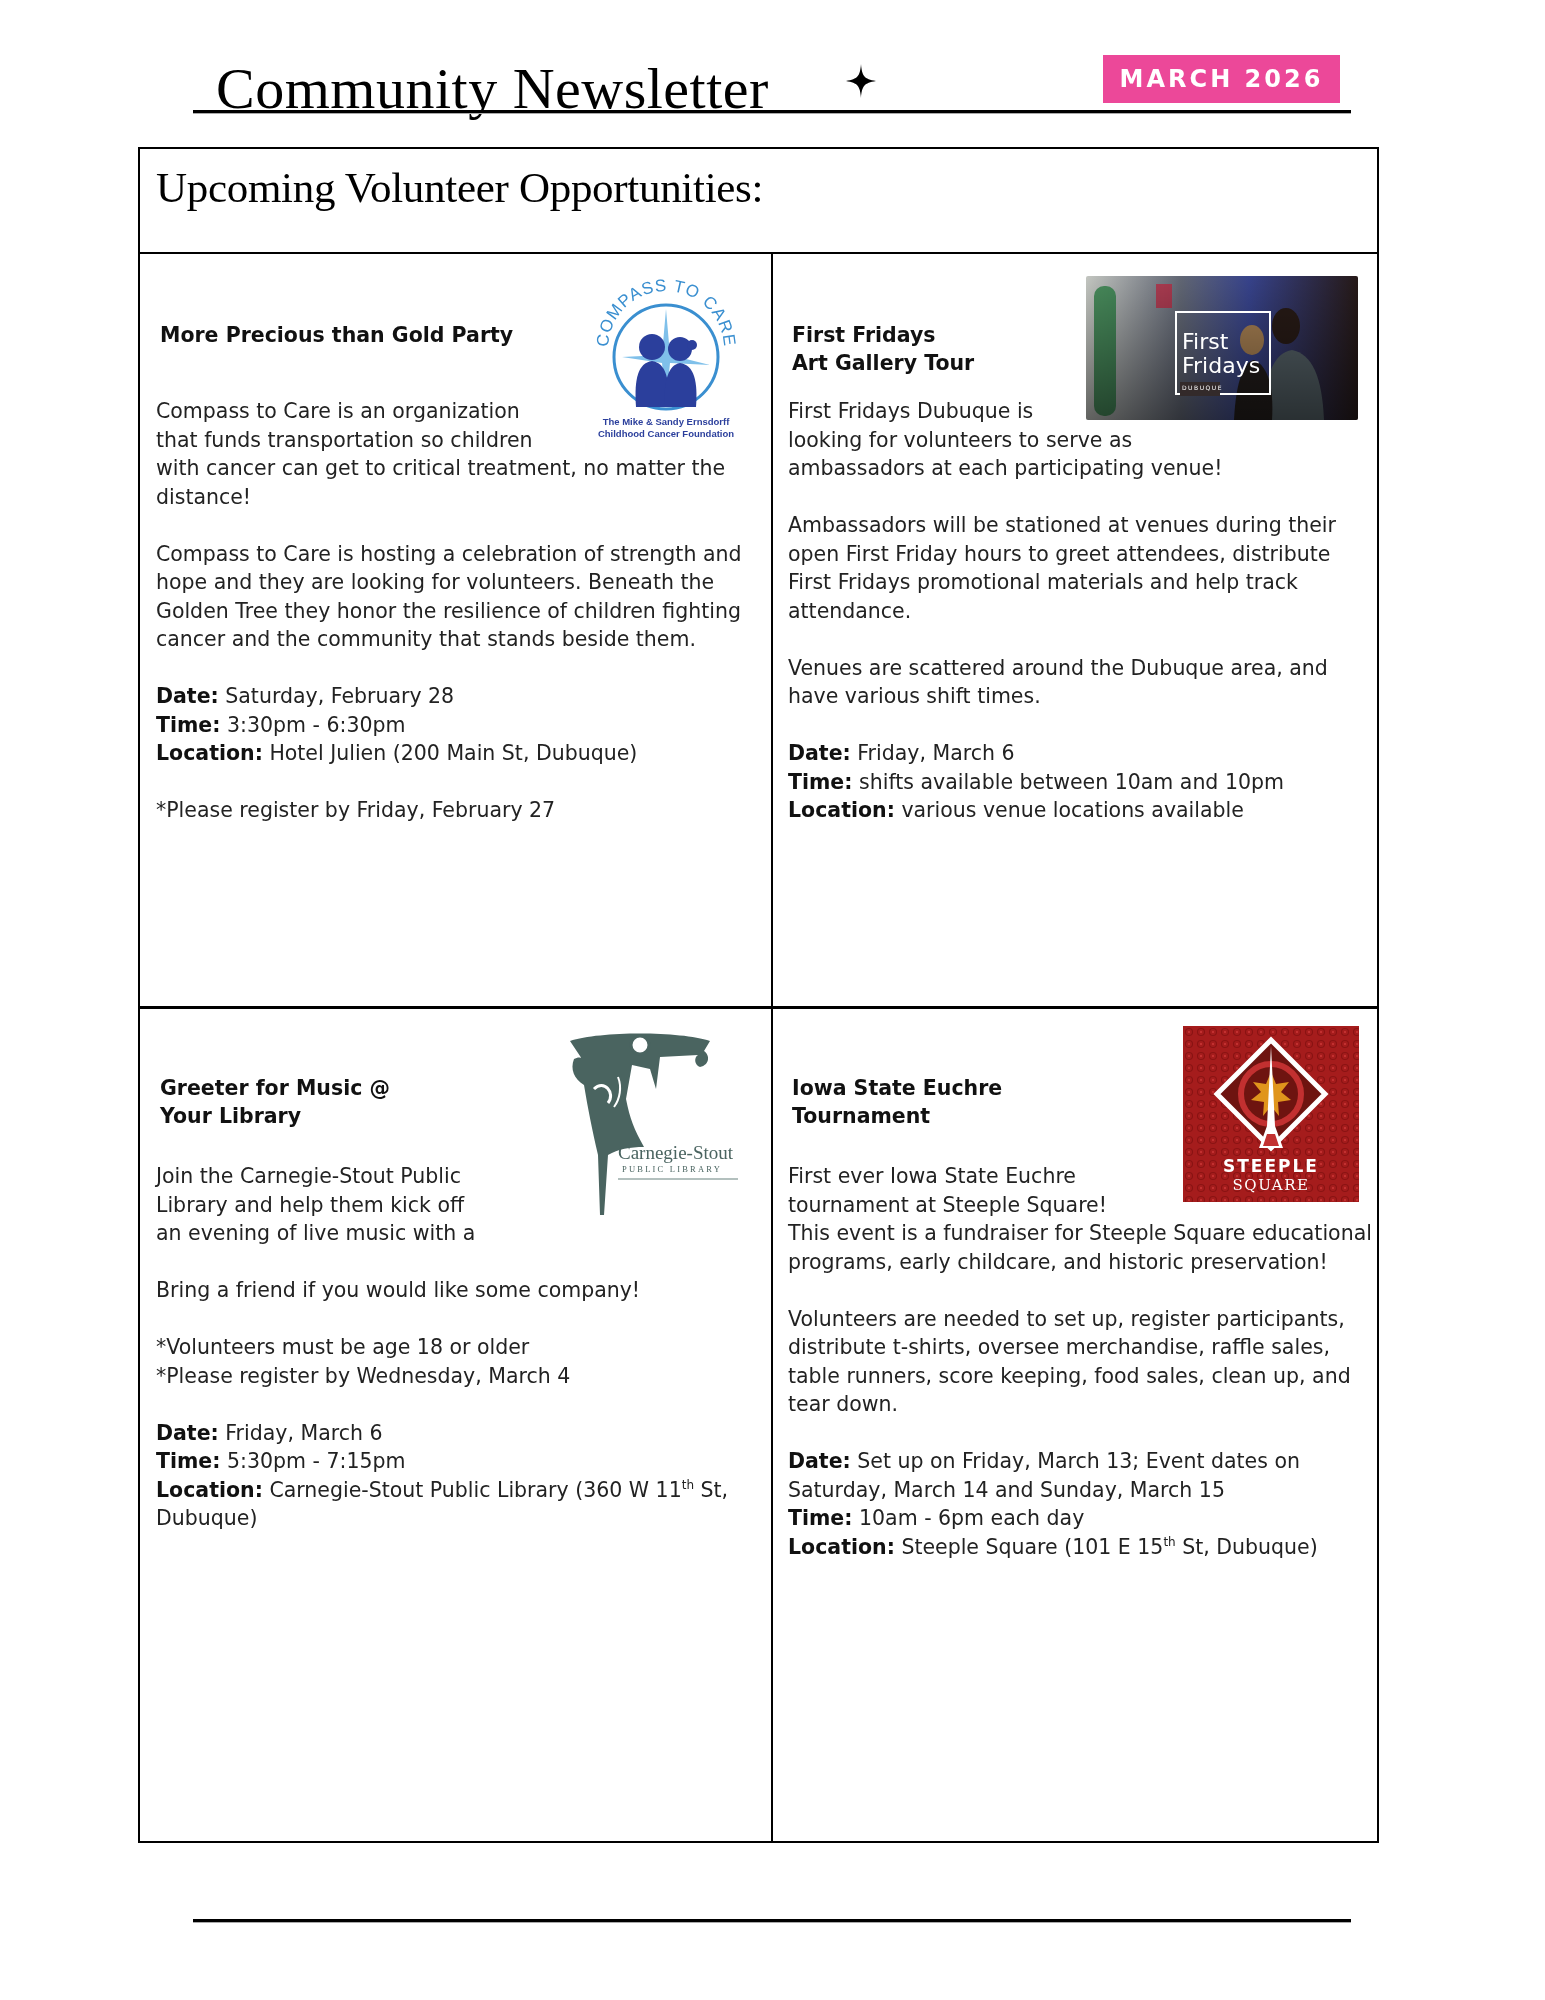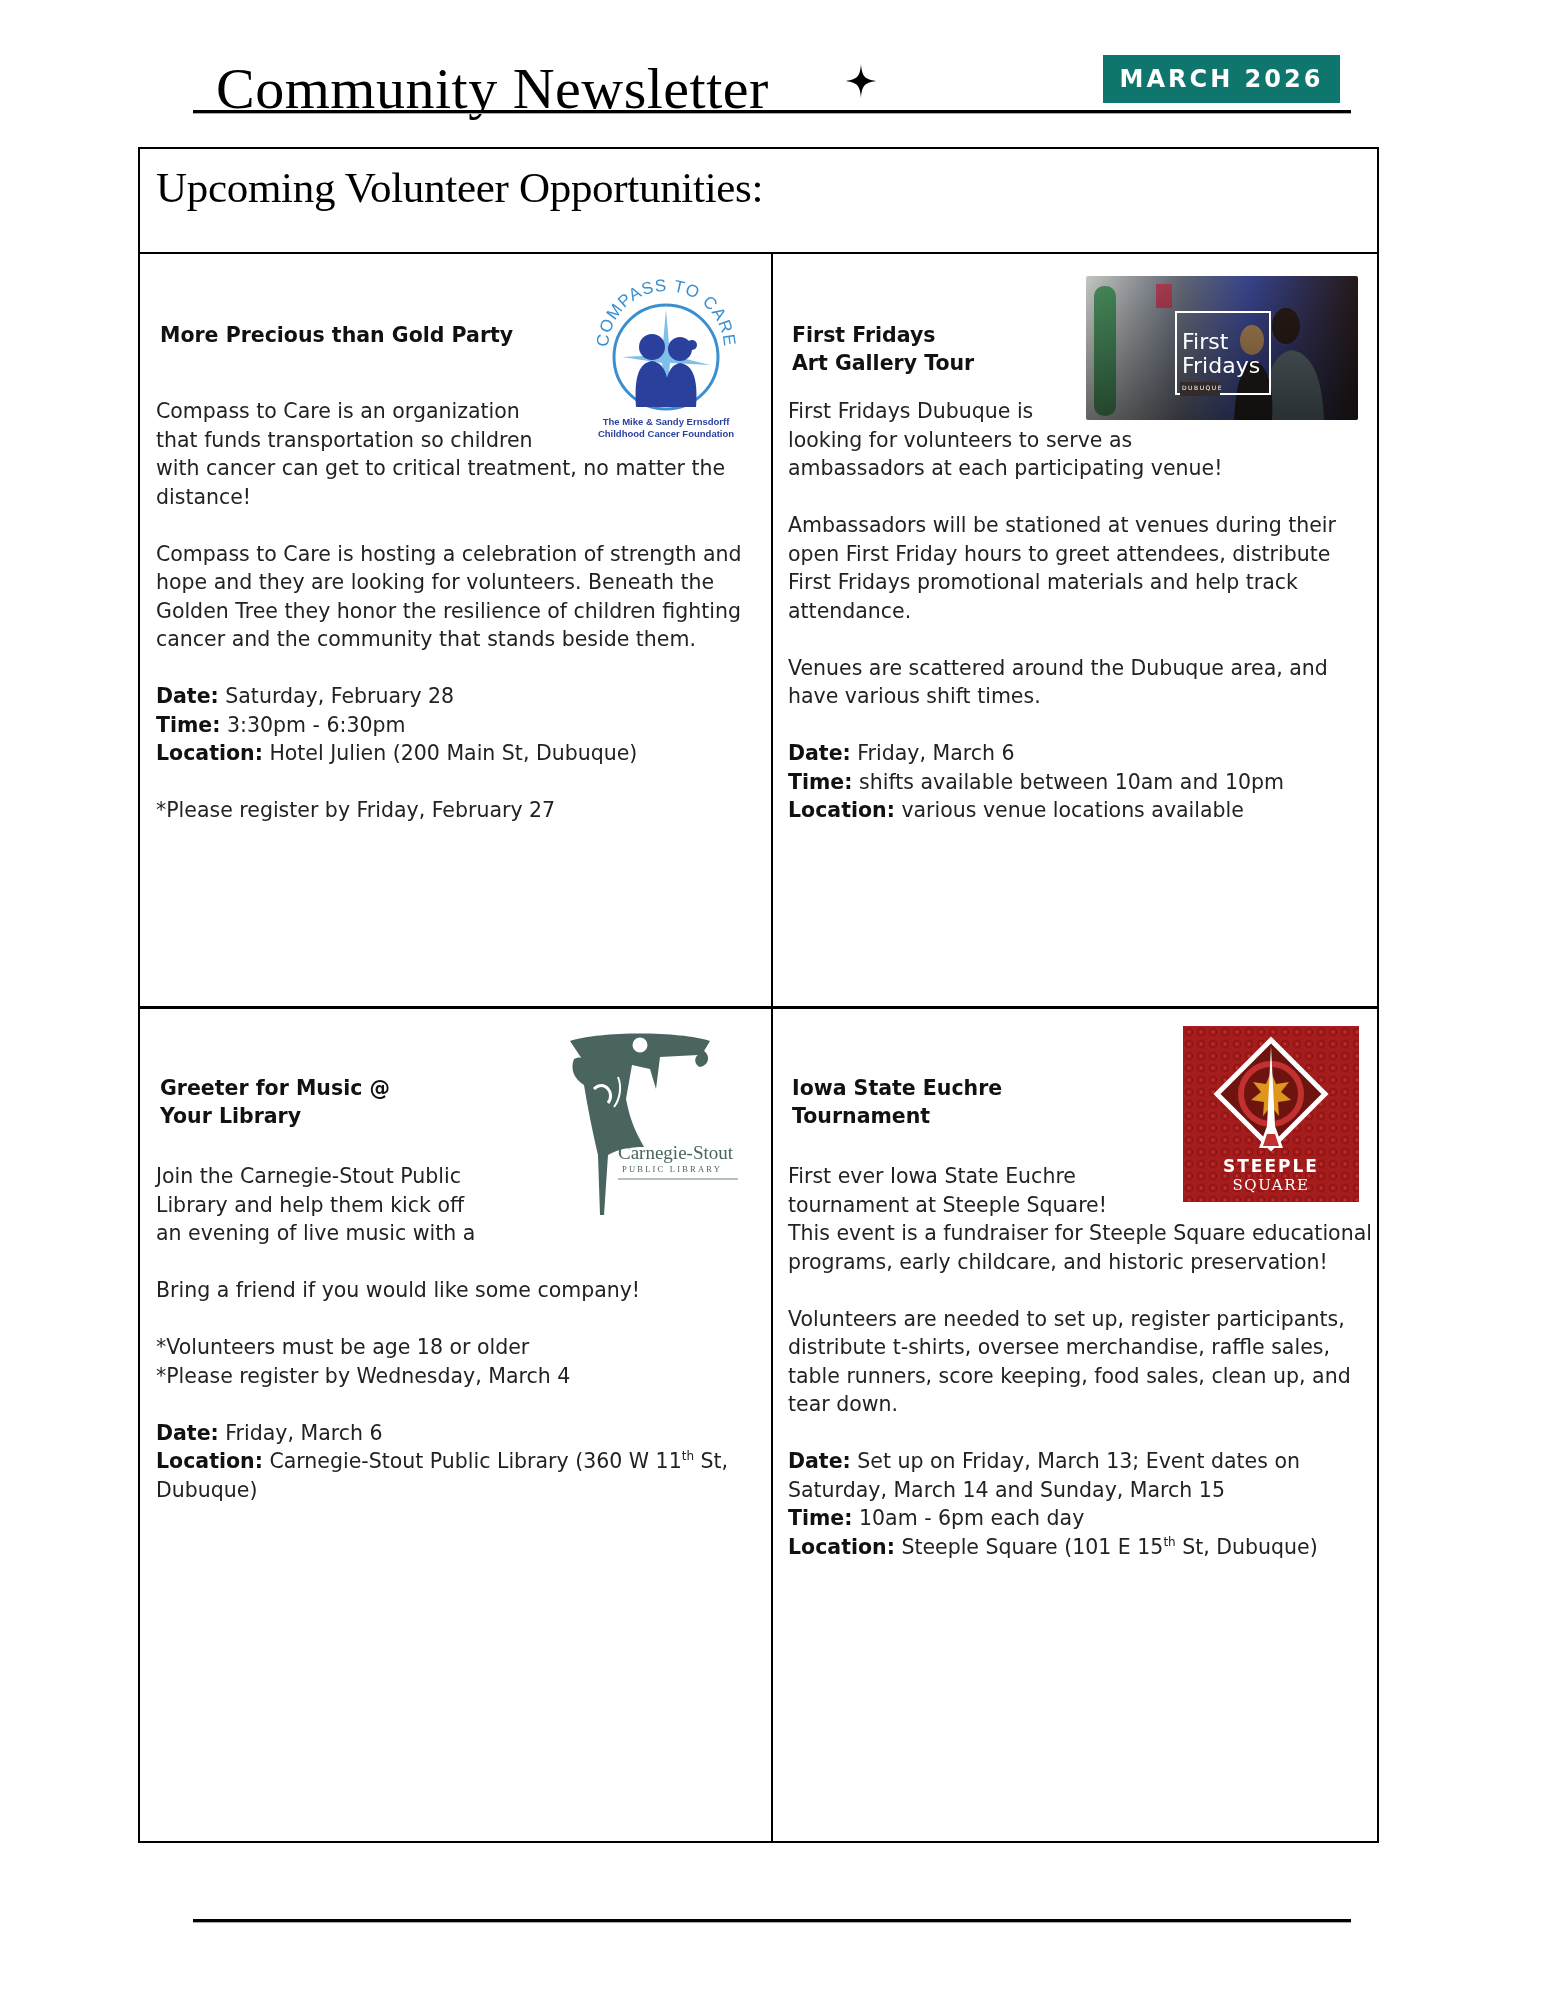--- a/index.html
+++ b/index.html
@@ -2,21 +2,21 @@
 <html><head>
   <meta charset="utf-8">
   <style>
     html, body { margin: 0; padding: 0; background: #ffffff; }
     body { width: 1545px; height: 2000px; position: relative; overflow: hidden; color: #1a1a1a;
            font-family: "DejaVu Sans", sans-serif; }
 
     .masthead-title { position: absolute; left: 216px; top: 42px; font-family: "Liberation Serif", serif;
       font-size: 58px; letter-spacing: 0.5px; color: #000; line-height: 70px; white-space: nowrap; margin-top: 12px; }
     .masthead-star { position: absolute; left: 846px; top: 64px; width: 30px; height: 34px; }
-    .issue-badge { position: absolute; left: 1103px; top: 55px; width: 237px; height: 48px; background: #0f766e;
+    .issue-badge { position: absolute; left: 1103px; top: 55px; width: 237px; height: 48px; background: #ec4899;
       color: #fff; font-family: "DejaVu Sans", sans-serif; font-weight: bold; font-size: 24px;
       letter-spacing: 3px; display: flex; align-items: center; justify-content: center; }
     .rule { position: absolute; left: 193px; width: 1158px; height: 3px; background: #000;
       box-shadow: 0 1px 0 #aaa; }
     .rule.top { top: 110px; }
     .rule.bottom { top: 1919px; }
 
     .board { position: absolute; left: 138px; top: 147px; width: 1241px; height: 1696px;
       border: 2.5px solid #000; box-sizing: border-box; }
     .board-header { position: absolute; left: 0; top: 0; width: 100%; height: 105px;
@@ -108,20 +108,21 @@
       <span>Library and help them kick off</span><br>
       <span>an evening of live music with a</span><br>
     </p>
     <div class="gap"></div>
     <p class="para">Bring a friend if you would like some company!</p>
     <div class="gap"></div>
     <p class="para">*Volunteers must be age 18 or older</p>
     <p class="para">*Please register by Wednesday, March 4</p>
     <div class="gap"></div>
     <p class="para"><span class="label">Date:</span> <span>Friday, March 6</span></p>
+    <p class="para"><span class="label">Time:</span> <span>5:30pm - 7:15pm</span></p>
     <p class="para"><span class="label">Location:</span> <span>Carnegie-Stout Public Library (360 W 11</span><sup>th</sup><span> St, Dubuque)</span></p>
   </div>
 
   <div class="cell c2 r2">
     <p class="event-title"><span>Iowa State Euchre</span><br><span>Tournament</span></p>
     <div class="gap-title" style="height:28px"></div>
     <p class="para">
       <span>First ever Iowa State Euchre</span><br>
       <span>tournament at Steeple Square!</span><br>
       <span>This event is a fundraiser for Steeple Square educational programs, early childcare, and historic preservation!</span>

